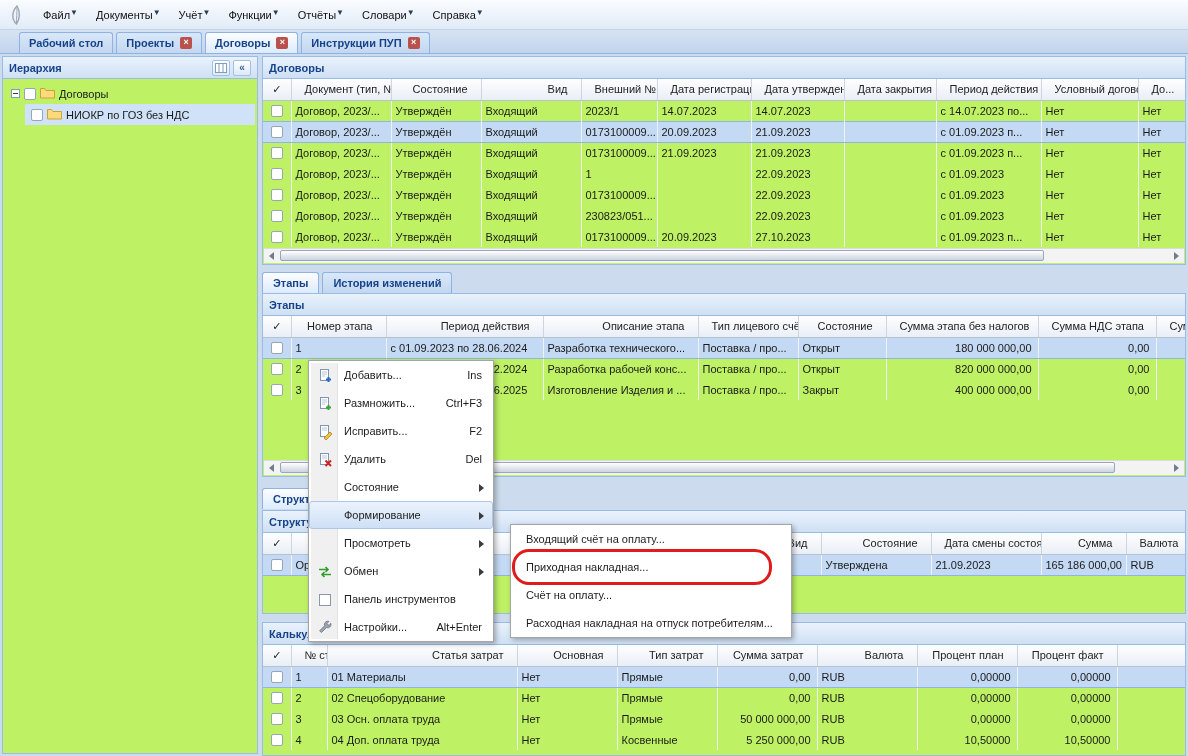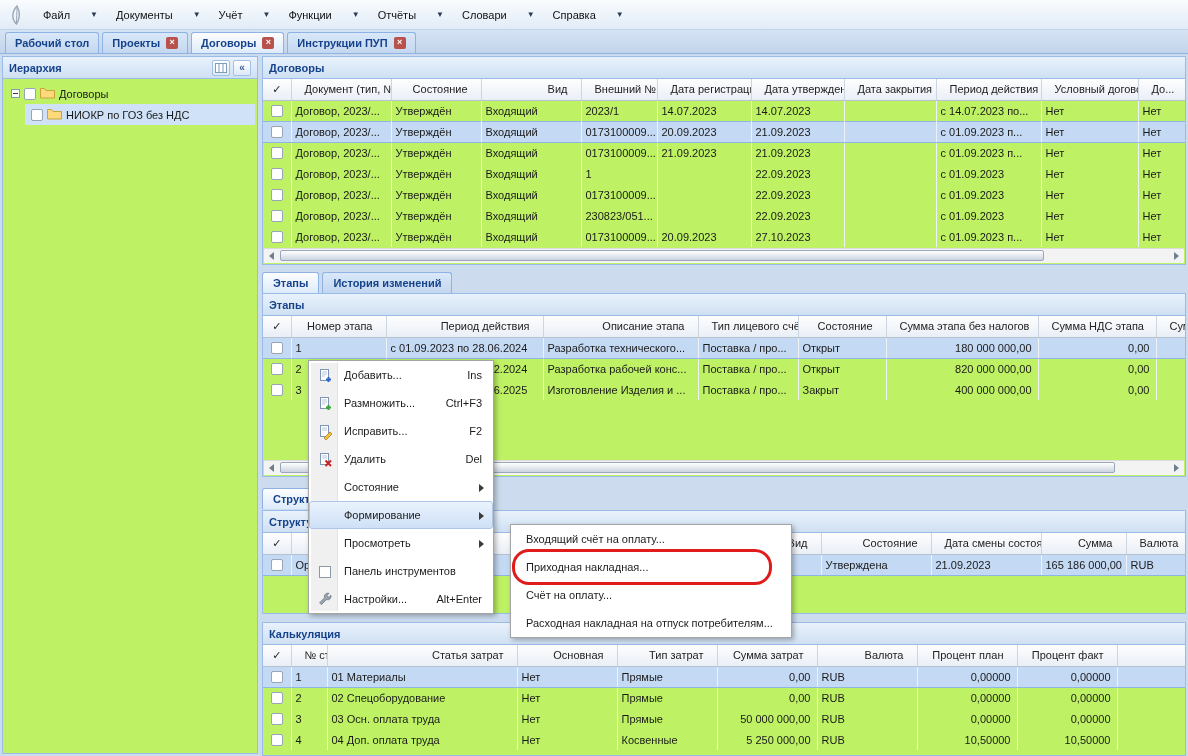--- a/index.html
+++ b/index.html
@@ -3,26 +3,26 @@
 <meta charset="utf-8">
 <style>
   *{margin:0;padding:0;box-sizing:border-box}
   body{font-family:"Liberation Sans",sans-serif;font-size:11px;color:#1a1a1a;background:#fff}
   .app{position:relative;width:1188px;height:756px;background:#ccdcee;overflow:hidden}
 
   
   .menubar{position:absolute;left:0;top:0;width:1188px;height:30px;display:flex;align-items:center;
     background:linear-gradient(#fafcfe,#e1ebf7);border-bottom:1px solid #c2d4e9;padding-left:6px}
   .logo{width:22px;height:24px;margin-right:6px;display:flex;align-items:center;justify-content:center}
-  .menu-item{display:flex;align-items:center;gap:20px;padding:4px 9px;color:#101010;cursor:default;border-radius:2px}
+  .menu-item{display:flex;gap:0;padding:4px 9px;color:#101010;cursor:default;border-radius:2px}
   .caret{font-size:8px;color:#2b3b52;line-height:1}
 
   
   .tabbar{position:absolute;left:0;top:30px;width:1188px;height:24px;display:flex;align-items:flex-end;
-    background:linear-gradient(#d6e3f3,#c2d4ec);border-bottom:1px solid #8db2e3;padding-left:5px}
+    background:linear-gradient(#d6e3f3,#c2d4ec);border-bottom:1px solid #8db2e3;padding-left:19px}
   .tab{height:21px;display:flex;align-items:center;gap:6px;padding:0 9px;margin-right:3px;
     border:1px solid #8db2e3;border-bottom:none;border-radius:3px 3px 0 0;
     background:linear-gradient(#d9e8f9,#c3d7ef);color:#15428b;font-weight:bold;white-space:nowrap;cursor:default}
   .tab.active{background:linear-gradient(#fcfdff,#ddebfb)}
   .tab-close{width:12px;height:12px;border-radius:2px;background:#b9514c;color:#fff;font-size:9px;line-height:11px;
     text-align:center;font-weight:bold;cursor:pointer}
 
   
   .panel{position:absolute;background:#bef264;border:1px solid #99bbe8;overflow:hidden}
   .panel-hd{height:22px;background:linear-gradient(#e9f2fc,#cfe0f3);border-bottom:1px solid #99bbe8;
@@ -564,20 +564,27 @@
       </div>
       <div class="menu-row has-sub">
         <span class="mi-label">Состояние</span>
       </div>
       <div class="menu-row hl has-sub">
         <span class="mi-label">Формирование</span>
       </div>
       <div class="menu-row has-sub">
         <span class="mi-label">Просмотреть</span>
       </div>
+      <div class="menu-row has-sub">
+        <span class="mi-icon"><svg width="16" height="16">
+            <path d="M2 5.5h9M8.5 3 11 5.5 8.5 8" fill="none" stroke="#2f9e2f" stroke-width="1.6"></path>
+            <path d="M14 10.5H5M7.5 8 5 10.5 7.5 13" fill="none" stroke="#2f9e2f" stroke-width="1.6"></path>
+          </svg></span>
+        <span class="mi-label">Обмен</span>
+      </div>
       <div class="menu-row">
         <span class="mi-icon"><svg width="16" height="16">
             <rect x="2.5" y="2.5" width="11" height="11" fill="#fff" stroke="#8a98a8"></rect>
           </svg></span>
         <span class="mi-label">Панель инструментов</span>
       </div>
       <div class="menu-row">
         <span class="mi-icon"><svg width="16" height="16">
             <path d="M13.8 3.2a3.4 3.4 0 0 1-4.4 4.4L4.4 12.6 2.6 10.8l5-5a3.4 3.4 0 0 1 4.4-4.4L9.9 3.5l2.1 2.1z" fill="#9aa5b1" stroke="#6b7682" stroke-width="0.8"></path>
           </svg></span>

